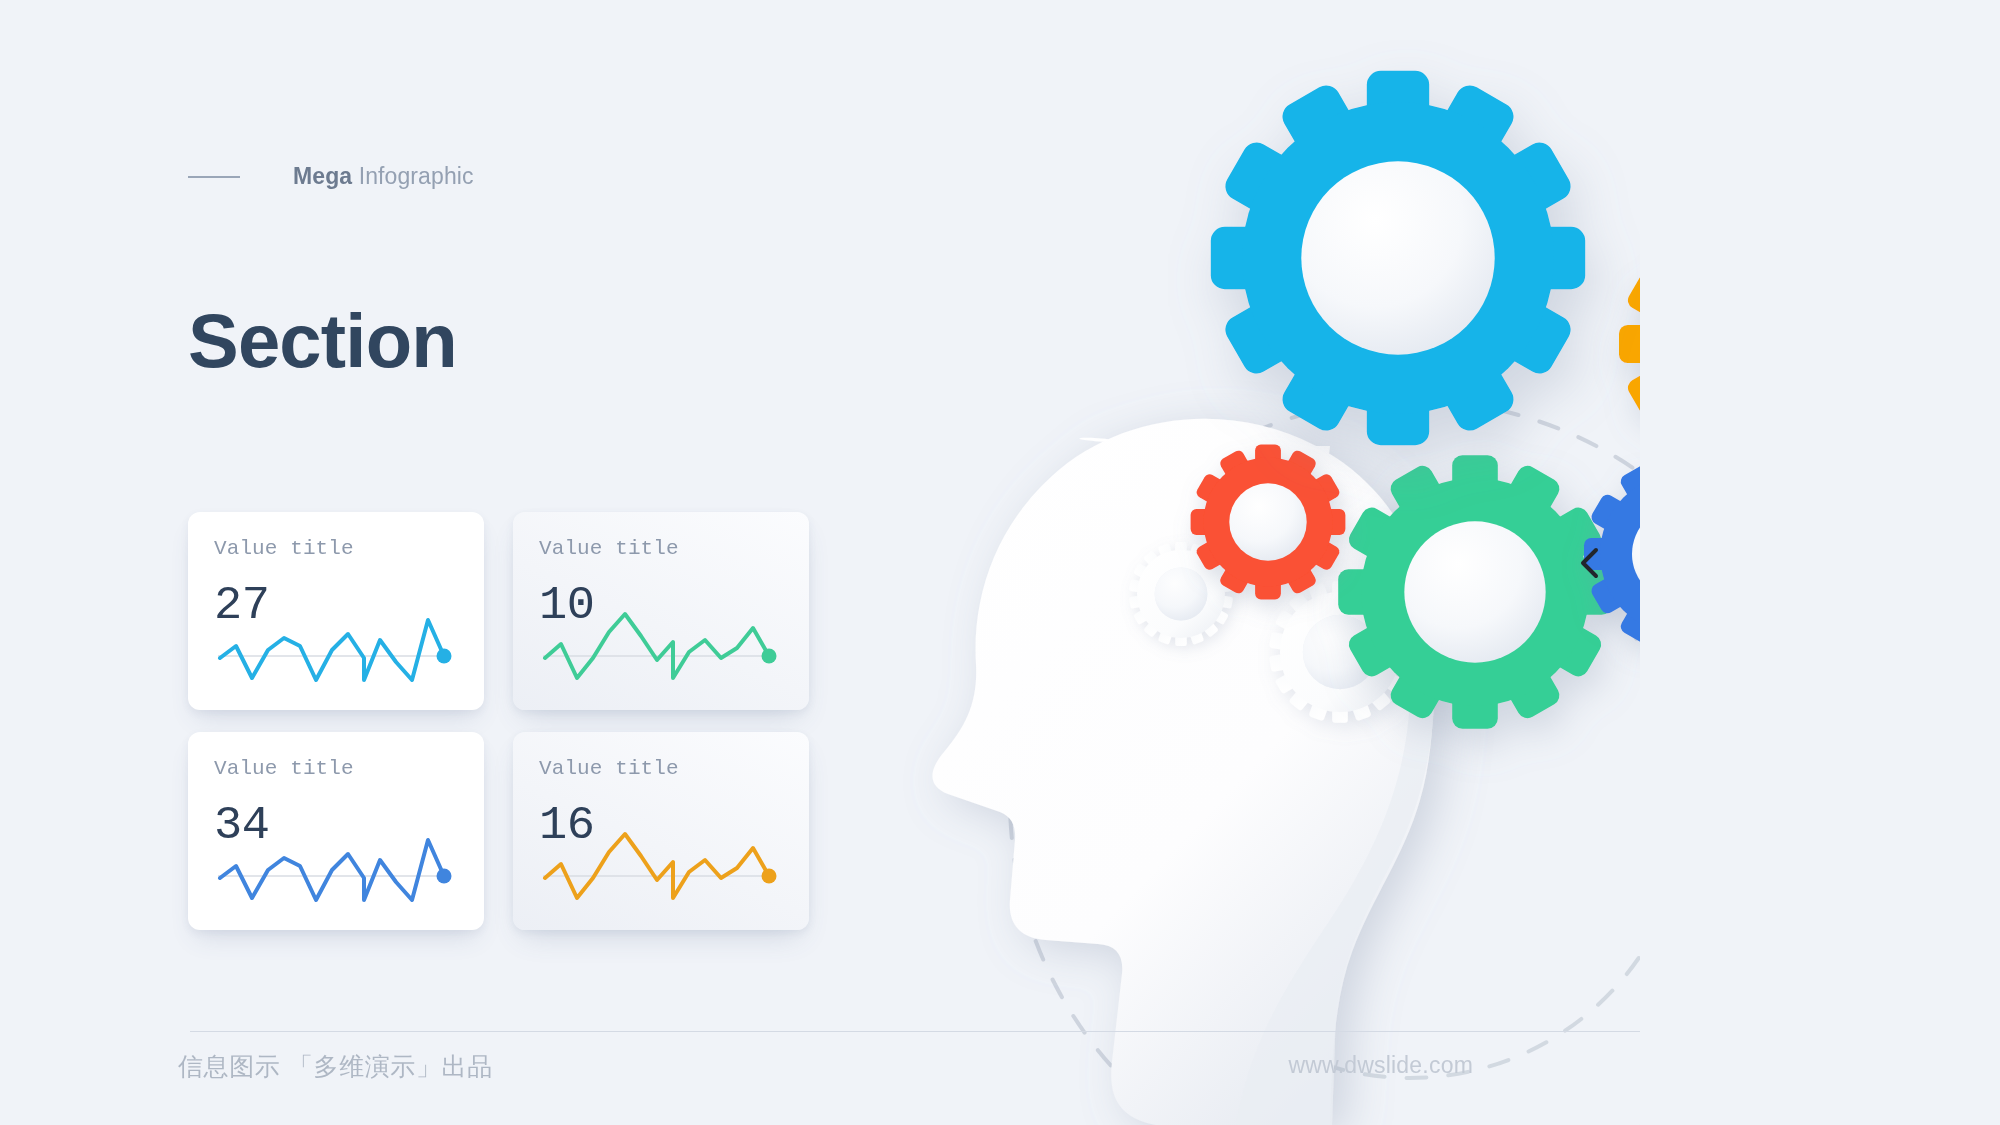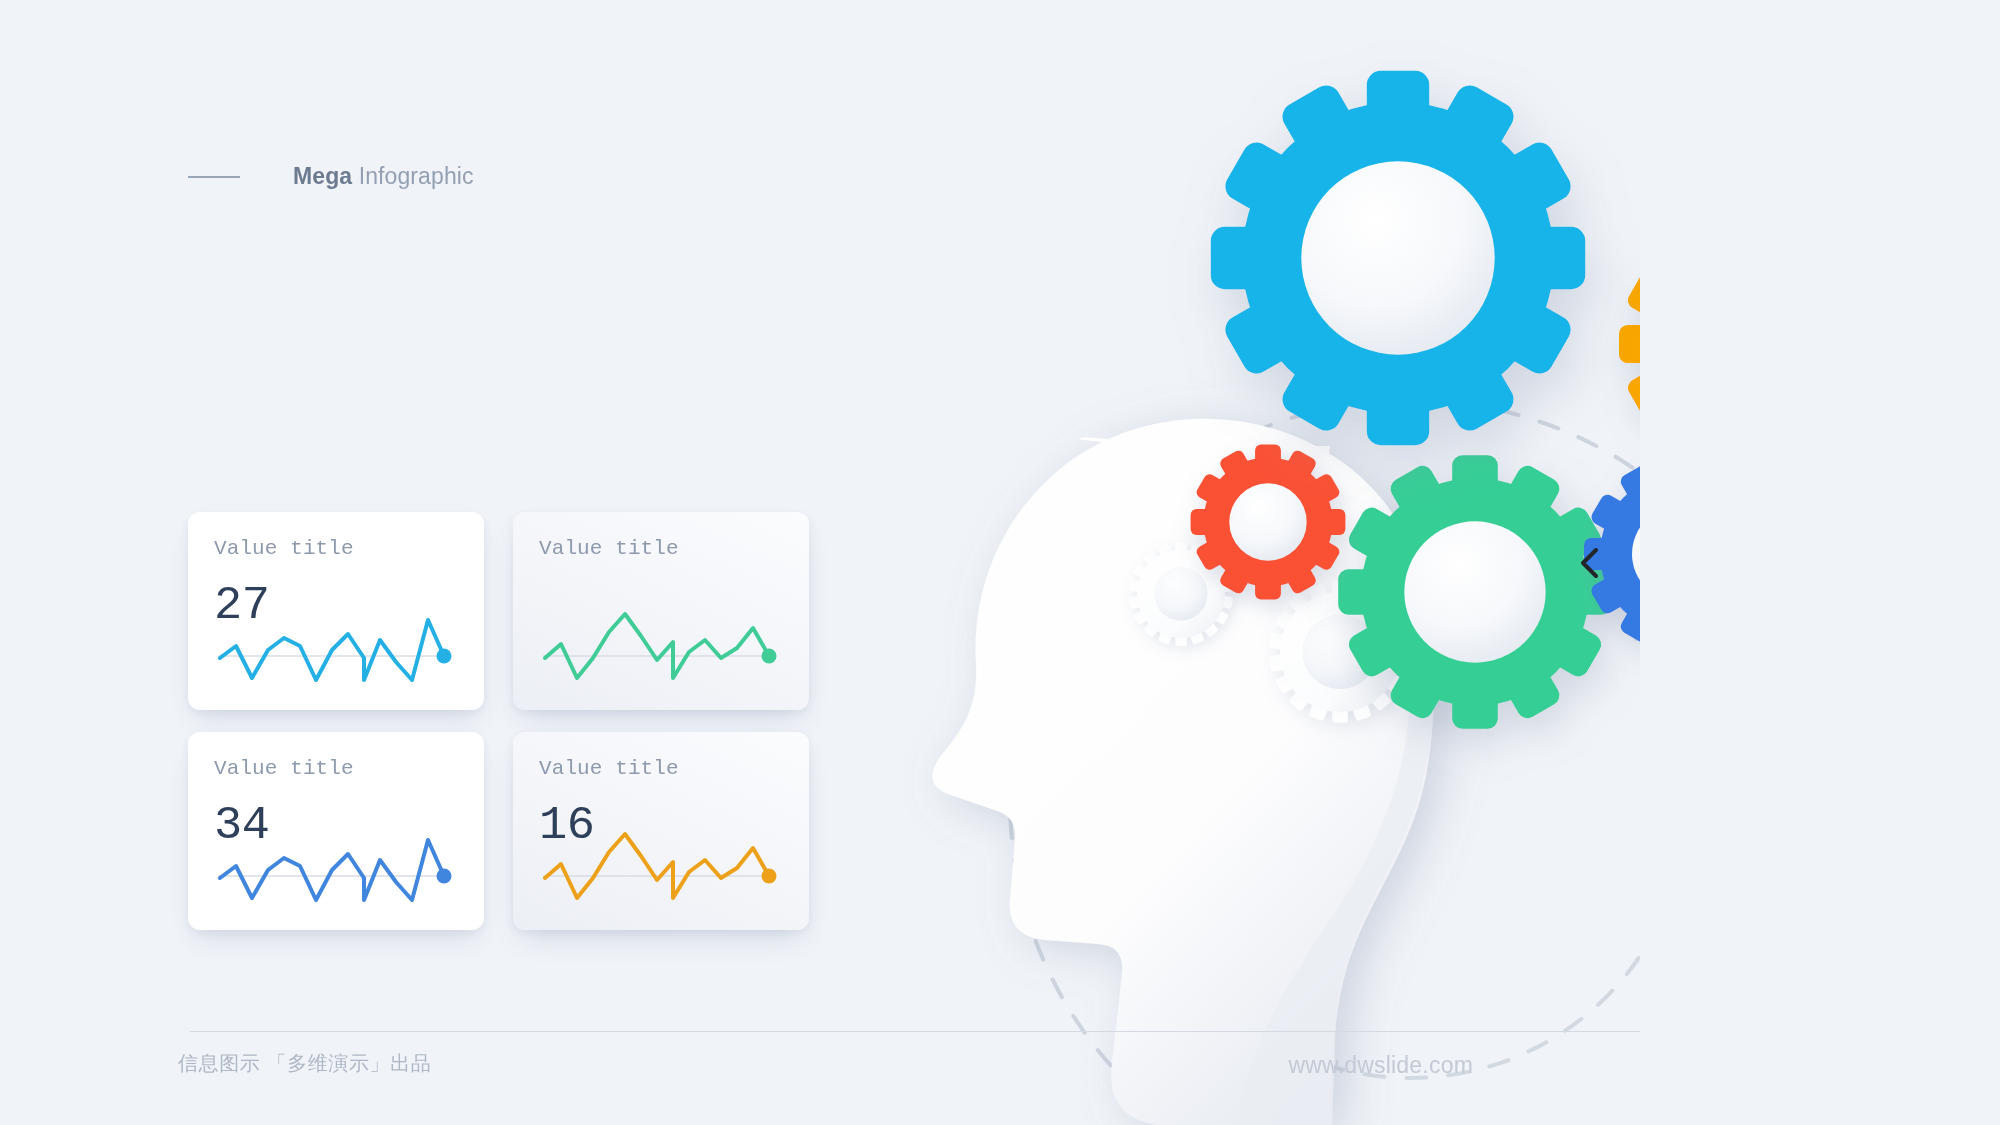--- a/index.html
+++ b/index.html
@@ -80,21 +80,21 @@
     width:244px; height:82px;
   }
 
   
   #footer-rule {
     position:absolute; left:190px; top:1031px;
     width:1640px; height:1px; background:#d4dae4; z-index:1;
   }
   #footer-left {
     position:absolute; left:178px; top:1050px;
-    font-size:20px; color:#aeb7c4; letter-spacing:.6px; z-index:4;
+    font-size:25px; color:#aeb7c4; letter-spacing:.6px; z-index:4;
   }
   #footer-right {
     position:absolute; right:167px; top:1052px;
     font-size:23px; color:#c3cad5; letter-spacing:.2px; z-index:4;
   }
 
   
   #nav-prev {
     position:absolute; right:27px; top:540px;
     width:46px; height:46px;
@@ -263,36 +263,38 @@
   <div id="eyebrow">
     <span id="eyebrow-dash"></span>
     <span id="eyebrow-text">
       <b>Mega</b>
       <span>Infographic</span>
     </span>
   </div>
 
   <h1 id="headline">
     <br>
+    <span>Section</span>
   </h1>
 
   <div id="cards">
 
     <div class="card plain">
       <div class="card-title">Value title</div>
       <div class="card-value">27</div>
       <svg class="spark" viewBox="0 0 244 82" preserveAspectRatio="none">
         <line x1="4" y1="56" x2="232" y2="56" stroke="#d8dce3" stroke-width="1.4"></line>
         <polyline fill="none" stroke="#25b0e5" stroke-width="4" stroke-linejoin="round" stroke-linecap="round" points="6,58 22,46 38,78 54,50 70,38 86,46 102,80 118,50 134,34 150,58 150,80 166,40 182,62 198,80 214,20 230,56"></polyline>
         <circle cx="230" cy="56" r="7.5" fill="#25b0e5"></circle>
       </svg>
     </div>
 
     <div class="card grad">
       <div class="card-title">Value title</div>
+      <div class="card-value">10</div>
       <svg class="spark" viewBox="0 0 244 82" preserveAspectRatio="none">
         <line x1="4" y1="56" x2="232" y2="56" stroke="#d8dce3" stroke-width="1.4"></line>
         <polyline fill="none" stroke="#3fcc97" stroke-width="4" stroke-linejoin="round" stroke-linecap="round" points="6,58 22,44 38,78 54,58 70,32 86,14 102,36 118,60 134,42 134,78 150,52 166,40 182,58 198,48 214,28 230,56"></polyline>
         <circle cx="230" cy="56" r="7.5" fill="#3fcc97"></circle>
       </svg>
     </div>
 
     <div class="card plain">
       <div class="card-title">Value title</div>
       <div class="card-value">34</div>

